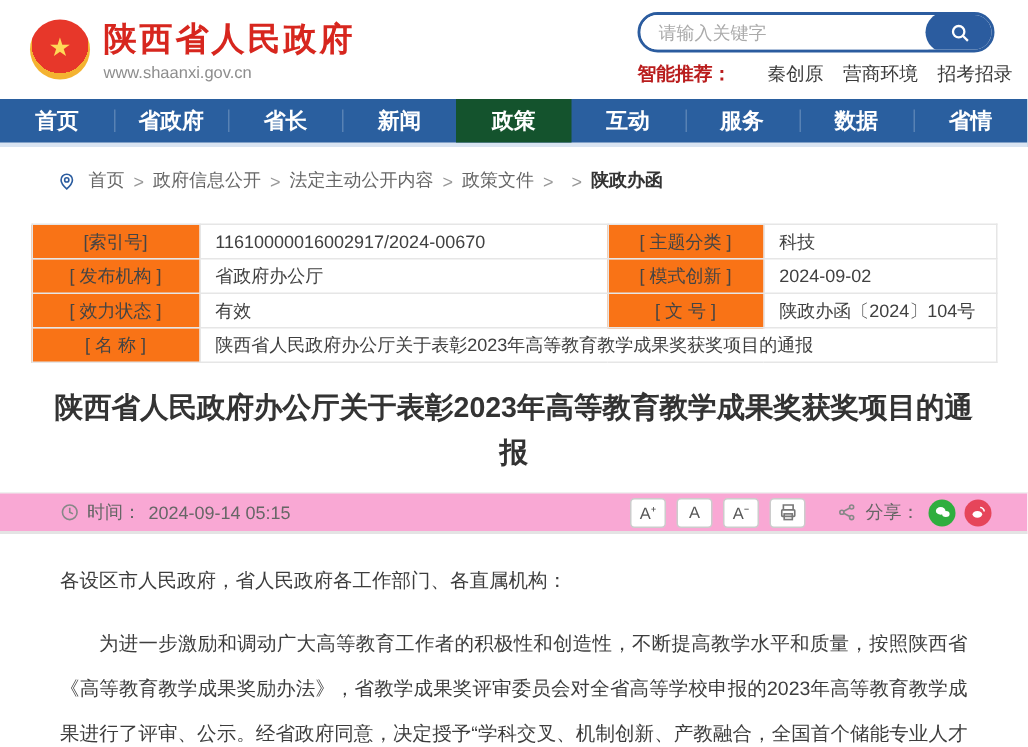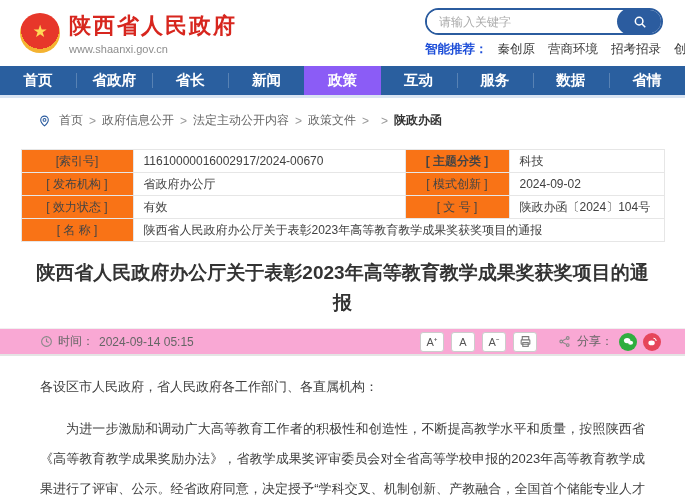--- a/index.html
+++ b/index.html
@@ -13,42 +13,42 @@
   .emblem { width:40px; height:40px; border-radius:50%; background:radial-gradient(circle at 50% 42%, #e7372a 0 62%, #f4b331 62% 78%, #e7a12b 78% 100%); display:flex; align-items:center; justify-content:center; flex-shrink:0; }
   .emblem span { color:#ffd957; font-size:17px; line-height:1; margin-top:-3px; }
   .site-text .site-name { color:#d7261e; font-size:22px; font-weight:bold; letter-spacing:2px; }
   .site-text .site-url { color:#8d8d8d; font-size:11px; margin-top:2px; }
   .header-right { display:flex; flex-direction:column; align-items:flex-start; gap:6px; width:238px; }
   .searchbar { display:flex; align-items:center; width:238px; height:27px; border:2px solid #2b5c9f; border-radius:14px; overflow:hidden; background:#fff; }
   .searchbar input { flex:1; border:none; outline:none; height:100%; padding:0 10px 0 12px; font-size:12px; color:#333; }
   .searchbar input::placeholder { color:#aaa; }
   .search-btn { width:46px; height:27px; margin:-2px; background:#2b5c9f; border:none; border-radius:14px; display:flex; align-items:center; justify-content:center; cursor:pointer; }
   .smart-row { display:flex; align-items:center; font-size:12.5px; white-space:nowrap; }
-  .smart-label { color:#1d4ed8; font-weight:bold; margin-right:10px; }
+  .smart-label { color:#b91c1c; font-weight:bold; margin-right:24px; }
   .smart-row a { color:#3a3a3a; text-decoration:none; margin-right:13px; }
 
   
   .nav { height:32px; background:#2a5f9f; display:flex; border-bottom:3px solid #d9e4f2; }
   .nav a { flex:1; display:flex; align-items:center; justify-content:center; color:#fff; font-size:14.5px; font-weight:bold; text-decoration:none; position:relative; }
   .nav a + a::before { content:""; position:absolute; left:0; top:7px; bottom:7px; width:1px; background:rgba(255,255,255,.22); }
-  .nav a.active { background:#8b5cf6; }
+  .nav a.active { background:#14532d; }
   .nav a.active::before, .nav a.active + a::before { display:none; }
 
   
   .breadcrumb { display:flex; align-items:center; padding:14px 0 12px 38px; font-size:12px; color:#666; }
   .breadcrumb .pin { margin-right:8px; display:flex; }
   .breadcrumb .sep { margin:0 6px; color:#999; }
   .breadcrumb .crumb { color:#666; text-decoration:none; }
   .breadcrumb .crumb.last { color:#333; font-weight:bold; }
 
   
   .meta-table { width:643px; margin:8px auto 0; border-collapse:collapse; table-layout:fixed; font-size:12px; }
   .meta-table td { border:1px solid #e6e6e6; height:23px; padding:2px 10px; color:#404040; }
   .meta-table td.lbl { text-align:center; color:#444; white-space:nowrap; background:#f97316; }
-  .col-l1 { width:112px; } .col-v1 { width:272px; } .col-l2 { width:104px;font-weight:bold; } .col-v2 { width:155px; }
+  .col-l1 { width:112px; } .col-v1 { width:272px; } .col-l2 { width:104px; } .col-v2 { width:155px; }
 
   
   .article-title { max-width:630px; margin:16px auto 10px; text-align:center; font-size:19px; font-weight:bold; color:#333; line-height:30px; }
   .toolbar { height:28px; margin-top:10px; display:flex; align-items:center; justify-content:space-between; padding:0 24px 0 40px; background:#f9a8d4; border-top:1px solid #f0f0f0; border-bottom:2px solid #e4e4e4; font-size:12px; color:#666; }
   .time-wrap { display:flex; align-items:center; gap:5px; }
   .tool-right { display:flex; align-items:center; gap:7px; }
   .font-btn, .print-btn { min-width:24px; height:20px; border:1px solid #ccc; border-radius:3px; background:#fff; font-size:11px; color:#555; cursor:pointer; display:flex; align-items:center; justify-content:center; padding:0 4px; }
   .share-group { display:flex; align-items:center; gap:6px; margin-left:14px; }
   .share-dot { width:18px; height:18px; border-radius:50%; display:flex; align-items:center; justify-content:center; cursor:pointer; }
 

